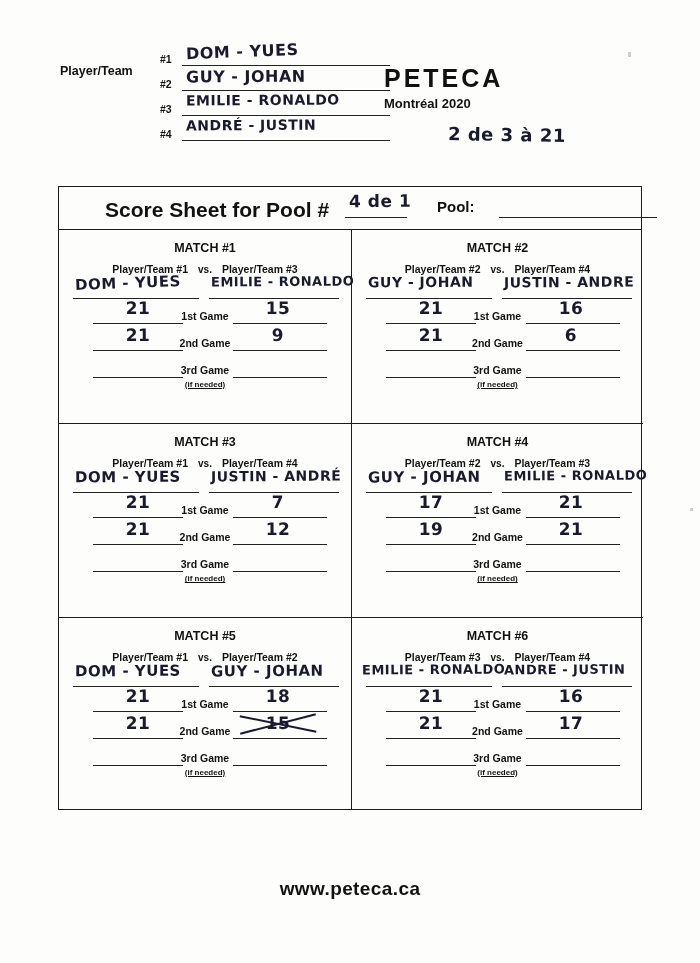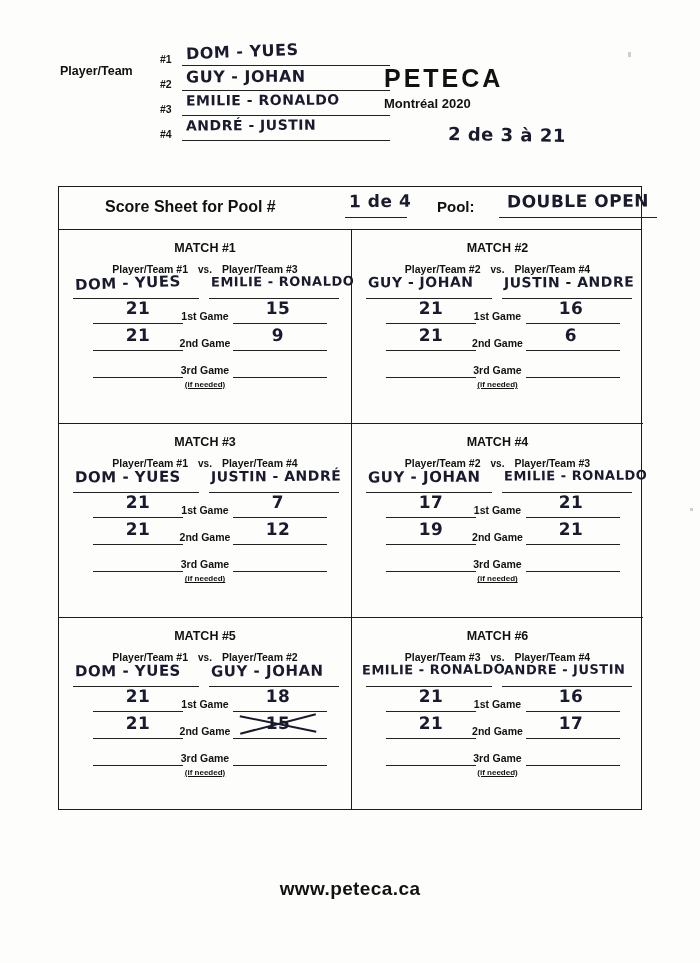--- a/index.html
+++ b/index.html
@@ -109,21 +109,21 @@
   }
   .sheet-title-row {
     position: relative;
     height: 42px;
     border-bottom: 1.6px solid #1b1b1b;
   }
   .title-left {
     position: absolute;
     left: 46px;
     top: 11px;
-    font-size: 16px;
+    font-size: 21px;
     font-weight: 700;
   }
   .pool-value {
     position: absolute;
     left: 290px;
     top: 4px;
     font-size: 17px;
   }
   .pool-rule {
     position: absolute;
@@ -337,24 +337,23 @@
   </div>
 
   <div class="brand">PETECA</div>
   <div class="brand-city">Montréal 2020</div>
   <div class="brand-note hw tiltp">2 de 3 à 21</div>
 
   <div class="sheet">
 
     <div class="sheet-title-row">
       <span class="title-left">Score Sheet for Pool #</span>
-      <span class="pool-value hw tilt0">1 de 4</span>
+      <span class="pool-value hw tilt0">4 de 1</span>
       <span class="pool-rule"></span>
       <span class="title-right">Pool:</span>
-      <span class="event-value hw tilt0">DOUBLE OPEN</span>
       <span class="event-rule"></span>
     </div>
 
     <div class="grid">
 
       <div class="cell col1 row1">
         <div class="match-title">MATCH #1</div>
         <div class="vs-row">
           <span>Player/Team #1</span><span class="vs">vs.</span><span>Player/Team #3</span>
         </div>

